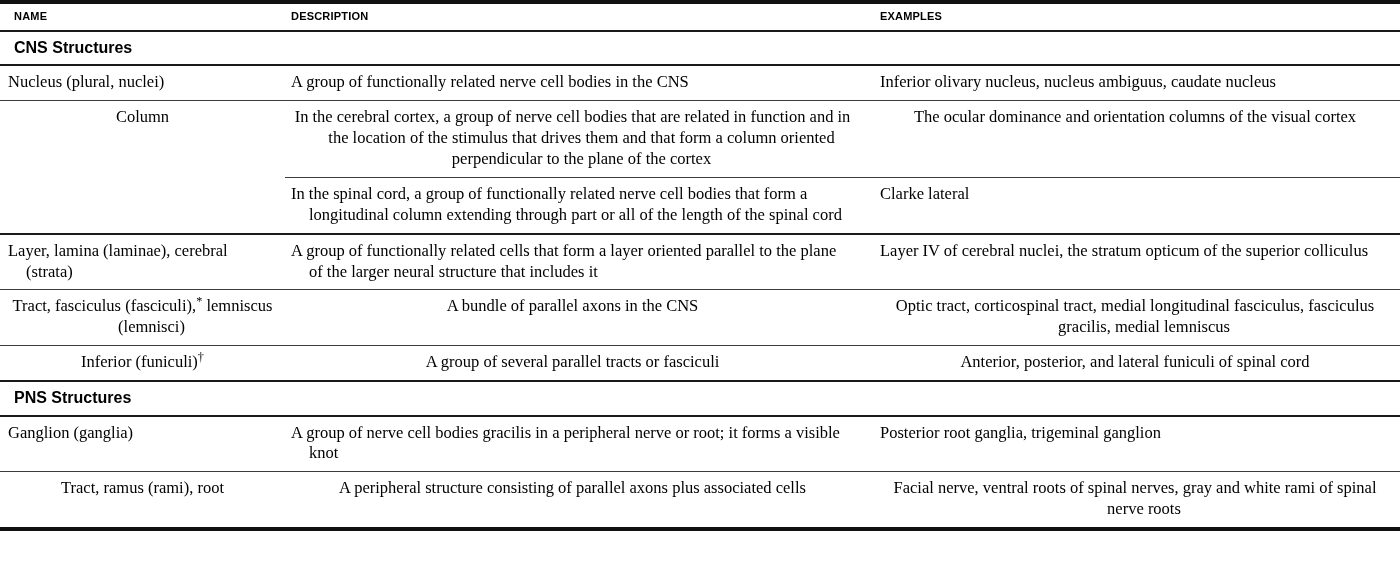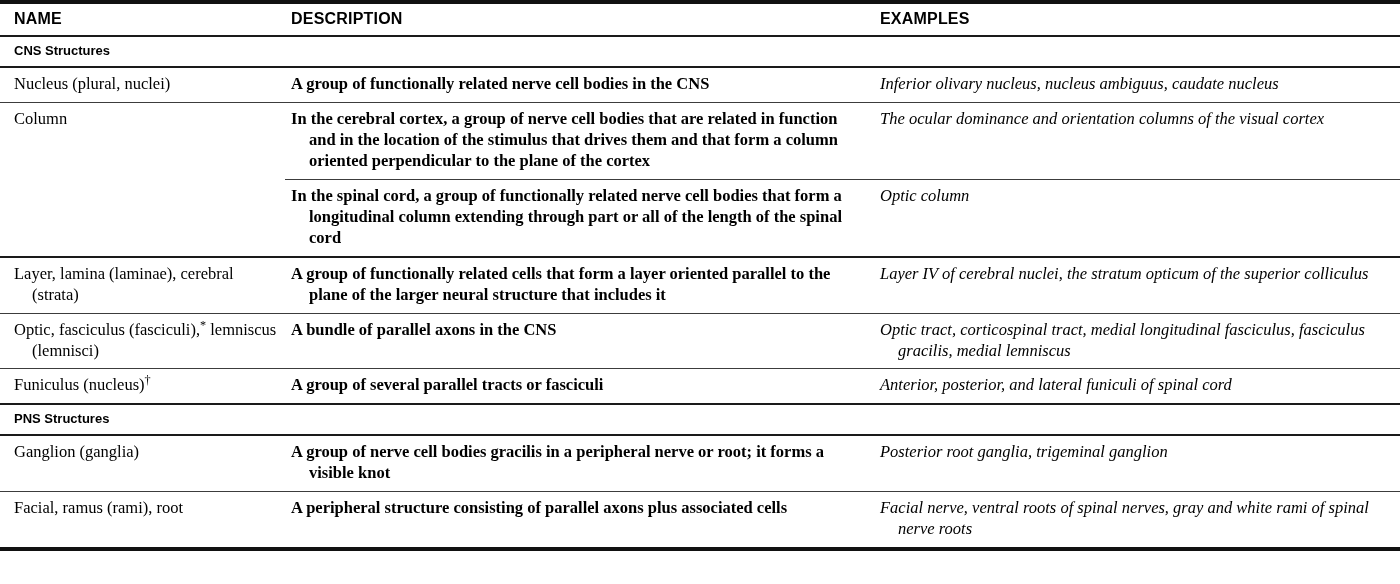--- a/index.html
+++ b/index.html
@@ -28,70 +28,68 @@
     table-layout: fixed;
   }
 
   col.col-name        { width: 285px; }
   col.col-description { width: 583px; }
   col.col-examples    { width: 532px; }
 
   
   .rule-top    { border-top: 4px solid #111111; }
   .rule-medium { border-top: 2.5px solid #1a1a1a; }
-  .rule-thin   { border-top: 1.2px solid #3c3c3c; }
+  .rule-thin   { border-top: 1.2px solid #3c3c3c; text-align: center; }
   .rule-bottom { border-bottom: 4px solid #111111; }
 
   
   tr.header-row th {
     font-family: "Liberation Sans", "DejaVu Sans", sans-serif;
     font-weight: bold;
-    font-size: 16px;
+    font-size: 11px;
     letter-spacing: 0.2px;
     text-align: left;
     vertical-align: bottom;
     padding: 6px 14px 7px 14px;
     line-height: 1.15;
   }
   tr.header-row th.c-name        { padding-left: 14px; }
   tr.header-row th.c-description { padding-left: 6px; margin-left: 8px; }
   tr.header-row th.c-examples    { padding-left: 12px; }
 
   
   tr.section-row td {
     font-family: "Liberation Sans", "DejaVu Sans", sans-serif;
     font-weight: bold;
-    font-size: 13px;
+    font-size: 16px;
     text-align: left;
     vertical-align: middle;
     padding: 6px 14px 7px 14px;
     line-height: 1.2;
   }
 
   
   tr.data-row td {
     font-family: "Liberation Serif", "DejaVu Serif", serif;
     font-size: 16.5px;
     line-height: 1.27;
     vertical-align: top;
     padding: 6px 14px 7px 14px;
   }
   tr.data-row td.c-name {
-    padding-left: 14px;
+    padding-left: 8px;
     padding-right: 8px;
   }
   tr.data-row td.c-description {
     padding-left: 6px;
     padding-right: 14px;
-    font-weight: bold;
   }
   tr.data-row td.c-examples {
     padding-left: 12px;
     padding-right: 10px;
-    font-style: italic;
   }
 
   
   .hang {
     display: block;
     padding-left: 18px;
     text-indent: -18px;
   }
 
   sup.fn {
@@ -153,51 +151,51 @@
         <td class="c-examples rule-thin">
           <span class="hang">The ocular dominance and orientation columns of the visual cortex</span>
         </td>
       </tr>
 
       <tr class="data-row">
         <td class="c-description subrule-desc">
           <span class="hang">In the spinal cord, a group of functionally related nerve cell bodies that form a longitudinal column extending through part or all of the length of the spinal cord</span>
         </td>
         <td class="c-examples subrule-ex">
-          <span class="hang">Optic column</span>
+          <span class="hang">Clarke lateral</span>
         </td>
       </tr>
 
       <tr class="data-row rule-medium">
         <td class="c-name rule-medium">
           <span class="hang">Layer, lamina (laminae), cerebral (strata)</span>
         </td>
         <td class="c-description rule-medium">
           <span class="hang">A group of functionally related cells that form a layer oriented parallel to the plane of the larger neural structure that includes it</span>
         </td>
         <td class="c-examples rule-medium">
           <span class="hang">Layer IV of cerebral nuclei, the stratum opticum of the superior colliculus</span>
         </td>
       </tr>
 
       <tr class="data-row rule-thin">
         <td class="c-name rule-thin">
-          <span class="hang"><span>Optic, fasciculus (fasciculi),</span><sup class="fn">*</sup><span> lemniscus (lemnisci)</span></span>
+          <span class="hang"><span>Tract, fasciculus (fasciculi),</span><sup class="fn">*</sup><span> lemniscus (lemnisci)</span></span>
         </td>
         <td class="c-description rule-thin">
           <span class="hang">A bundle of parallel axons in the CNS</span>
         </td>
         <td class="c-examples rule-thin">
           <span class="hang">Optic tract, corticospinal tract, medial longitudinal fasciculus, fasciculus gracilis, medial lemniscus</span>
         </td>
       </tr>
 
       <tr class="data-row rule-thin">
         <td class="c-name rule-thin">
-          <span class="hang"><span>Funiculus (nucleus)</span><sup class="fn">†</sup></span>
+          <span class="hang"><span>Inferior (funiculi)</span><sup class="fn">†</sup></span>
         </td>
         <td class="c-description rule-thin">
           <span class="hang">A group of several parallel tracts or fasciculi</span>
         </td>
         <td class="c-examples rule-thin">
           <span class="hang">Anterior, posterior, and lateral funiculi of spinal cord</span>
         </td>
       </tr>
 
       <tr class="section-row rule-medium">
@@ -211,21 +209,21 @@
         <td class="c-description rule-medium">
           <span class="hang">A group of nerve cell bodies gracilis in a peripheral nerve or root; it forms a visible knot</span>
         </td>
         <td class="c-examples rule-medium">
           <span class="hang">Posterior root ganglia, trigeminal ganglion</span>
         </td>
       </tr>
 
       <tr class="data-row rule-thin rule-bottom">
         <td class="c-name rule-thin rule-bottom">
-          <span class="hang">Facial, ramus (rami), root</span>
+          <span class="hang">Tract, ramus (rami), root</span>
         </td>
         <td class="c-description rule-thin rule-bottom">
           <span class="hang">A peripheral structure consisting of parallel axons plus associated cells</span>
         </td>
         <td class="c-examples rule-thin rule-bottom">
           <span class="hang">Facial nerve, ventral roots of spinal nerves, gray and white rami of spinal nerve roots</span>
         </td>
       </tr>
 
     </tbody>

